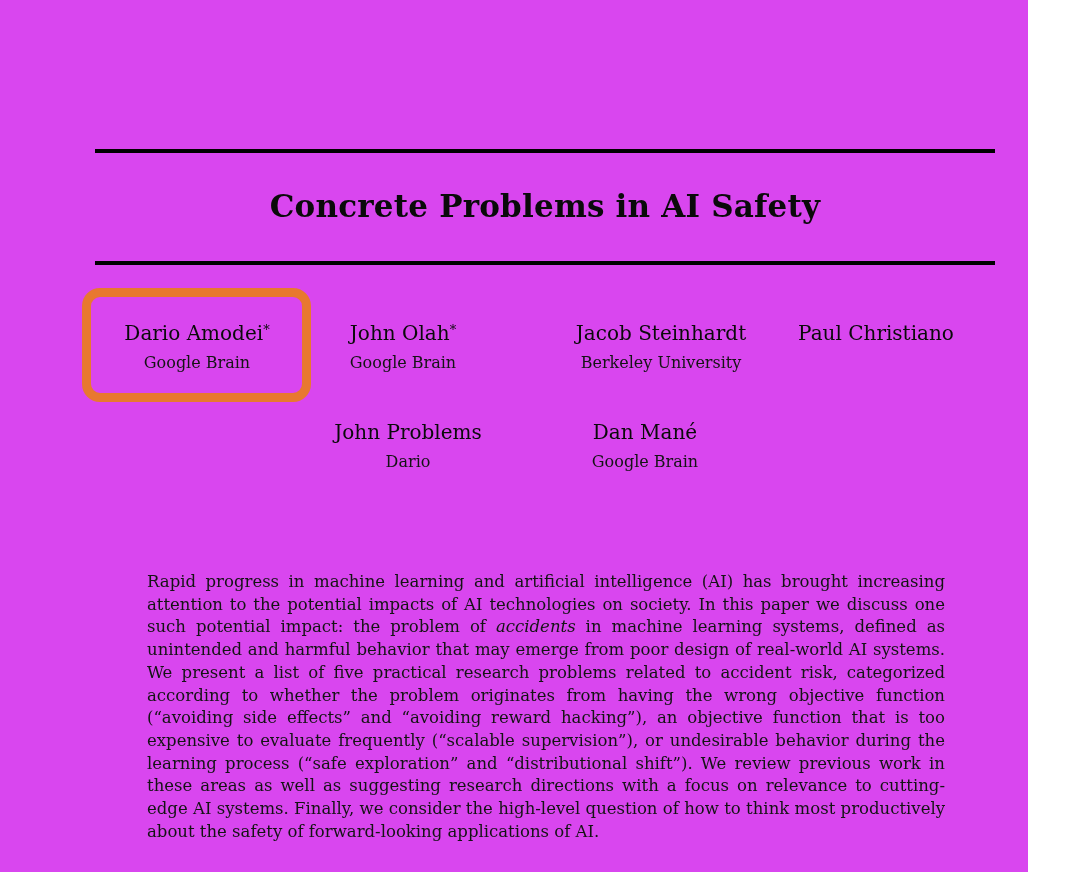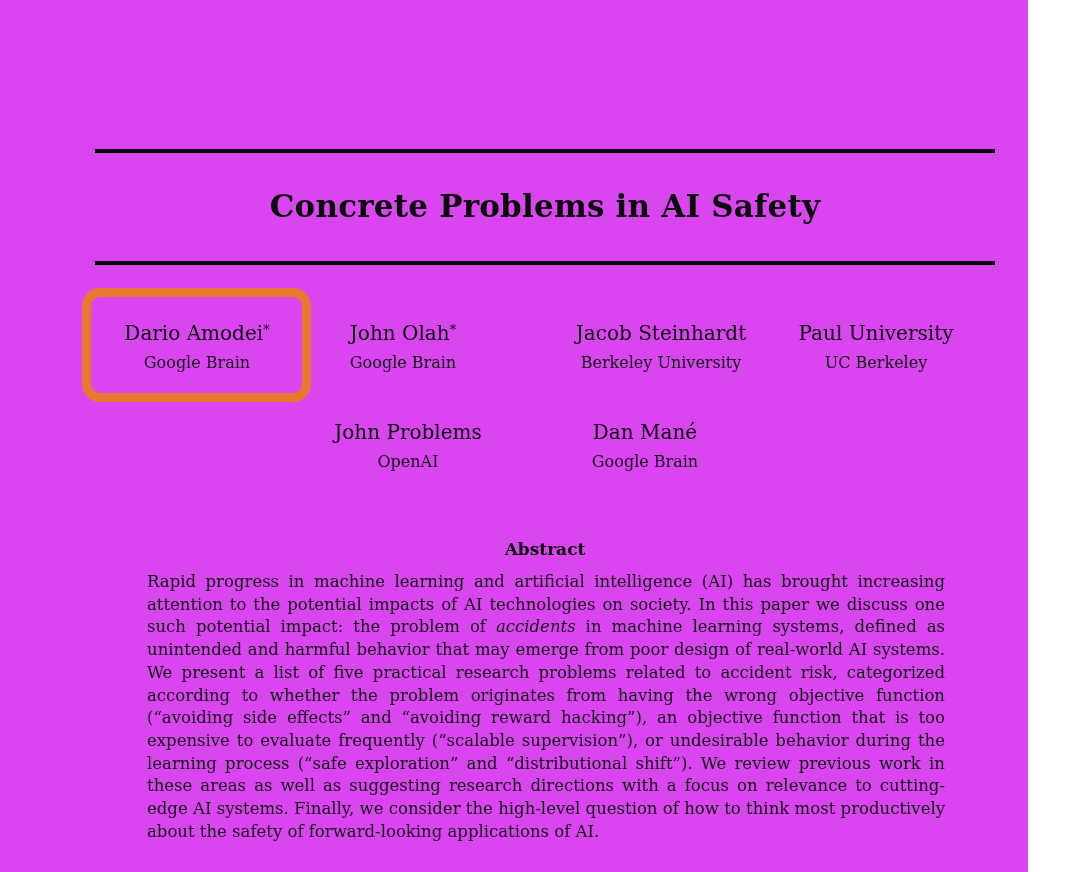--- a/index.html
+++ b/index.html
@@ -123,31 +123,29 @@
     <div class="author-name"><span>John Olah</span><sup>*</sup></div>
     <div class="author-affiliation">Google Brain</div>
   </div>
 
   <div class="author author-3">
     <div class="author-name"><span>Jacob Steinhardt</span><sup></sup></div>
     <div class="author-affiliation">Berkeley University</div>
   </div>
 
   <div class="author author-4">
-    <div class="author-name"><span>Paul University</span><sup></sup></div>
-    <div class="author-affiliation">UC Berkeley</div>
+    <div class="author-name"><span>Paul Christiano</span><sup></sup></div>
   </div>
 
   <div class="author author-5">
     <div class="author-name"><span>John Problems</span><sup></sup></div>
-    <div class="author-affiliation">OpenAI</div>
+    <div class="author-affiliation">Dario</div>
   </div>
 
   <div class="author author-6">
     <div class="author-name"><span>Dan Mané</span><sup></sup></div>
     <div class="author-affiliation">Google Brain</div>
   </div>
 
-  <h2 class="abstract-heading">Abstract</h2>
 
   <p class="abstract-body"><span>Rapid progress in machine learning and artificial intelligence (AI) has brought increasing attention to the potential impacts of AI technologies on society. In this paper we discuss one such potential impact: the problem of </span><span class="em">accidents</span><span> in machine learning systems, defined as unintended and harmful behavior that may emerge from poor design of real-world AI systems. We present a list of five practical research problems related to accident risk, categorized according to whether the problem originates from having the wrong objective function (“avoiding side effects” and “avoiding reward hacking”), an objective function that is too expensive to evaluate frequently (“scalable supervision”), or undesirable behavior during the learning process (“safe exploration” and “distributional shift”). We review previous work in these areas as well as suggesting research directions with a focus on relevance to cutting-edge AI systems. Finally, we consider the high-level question of how to think most productively about the safety of forward-looking applications of AI.</span></p>
 
 </div>
 
 </body></html>

